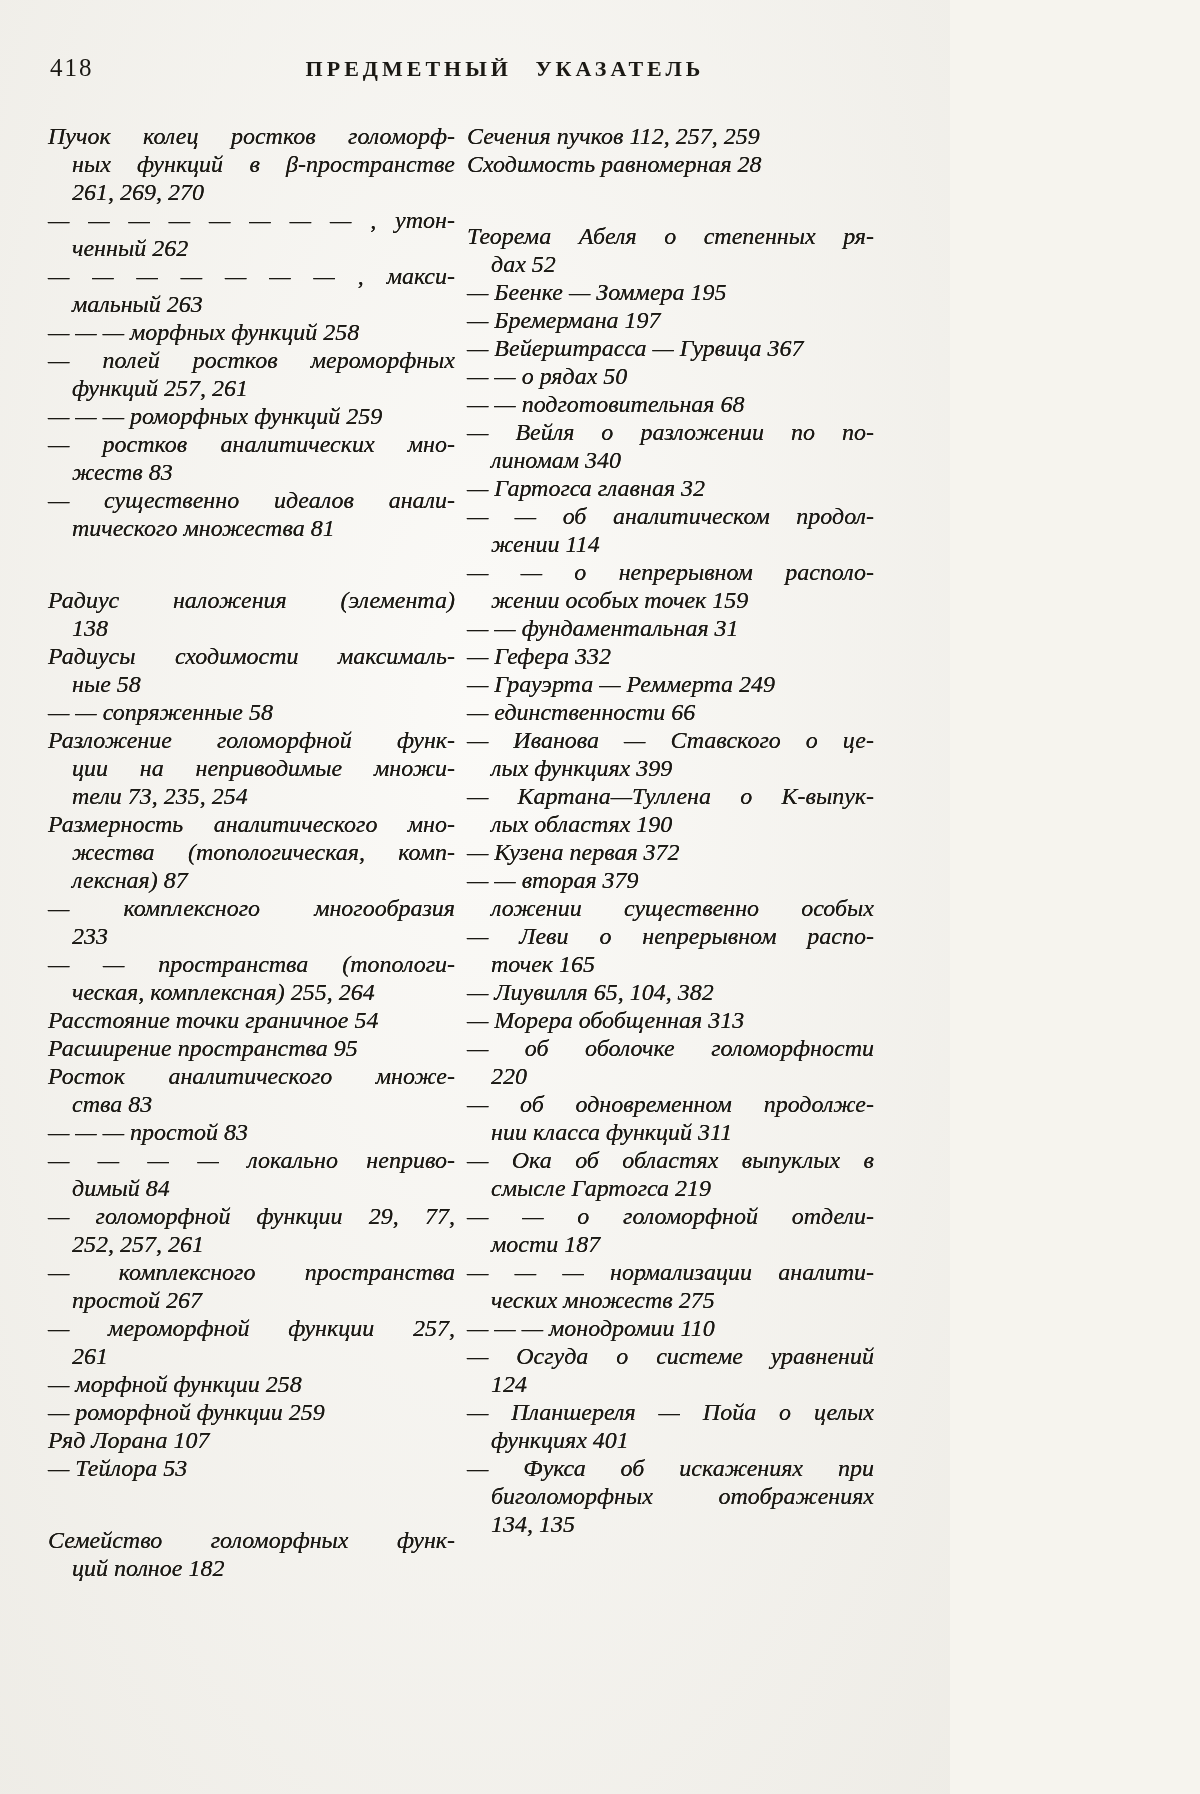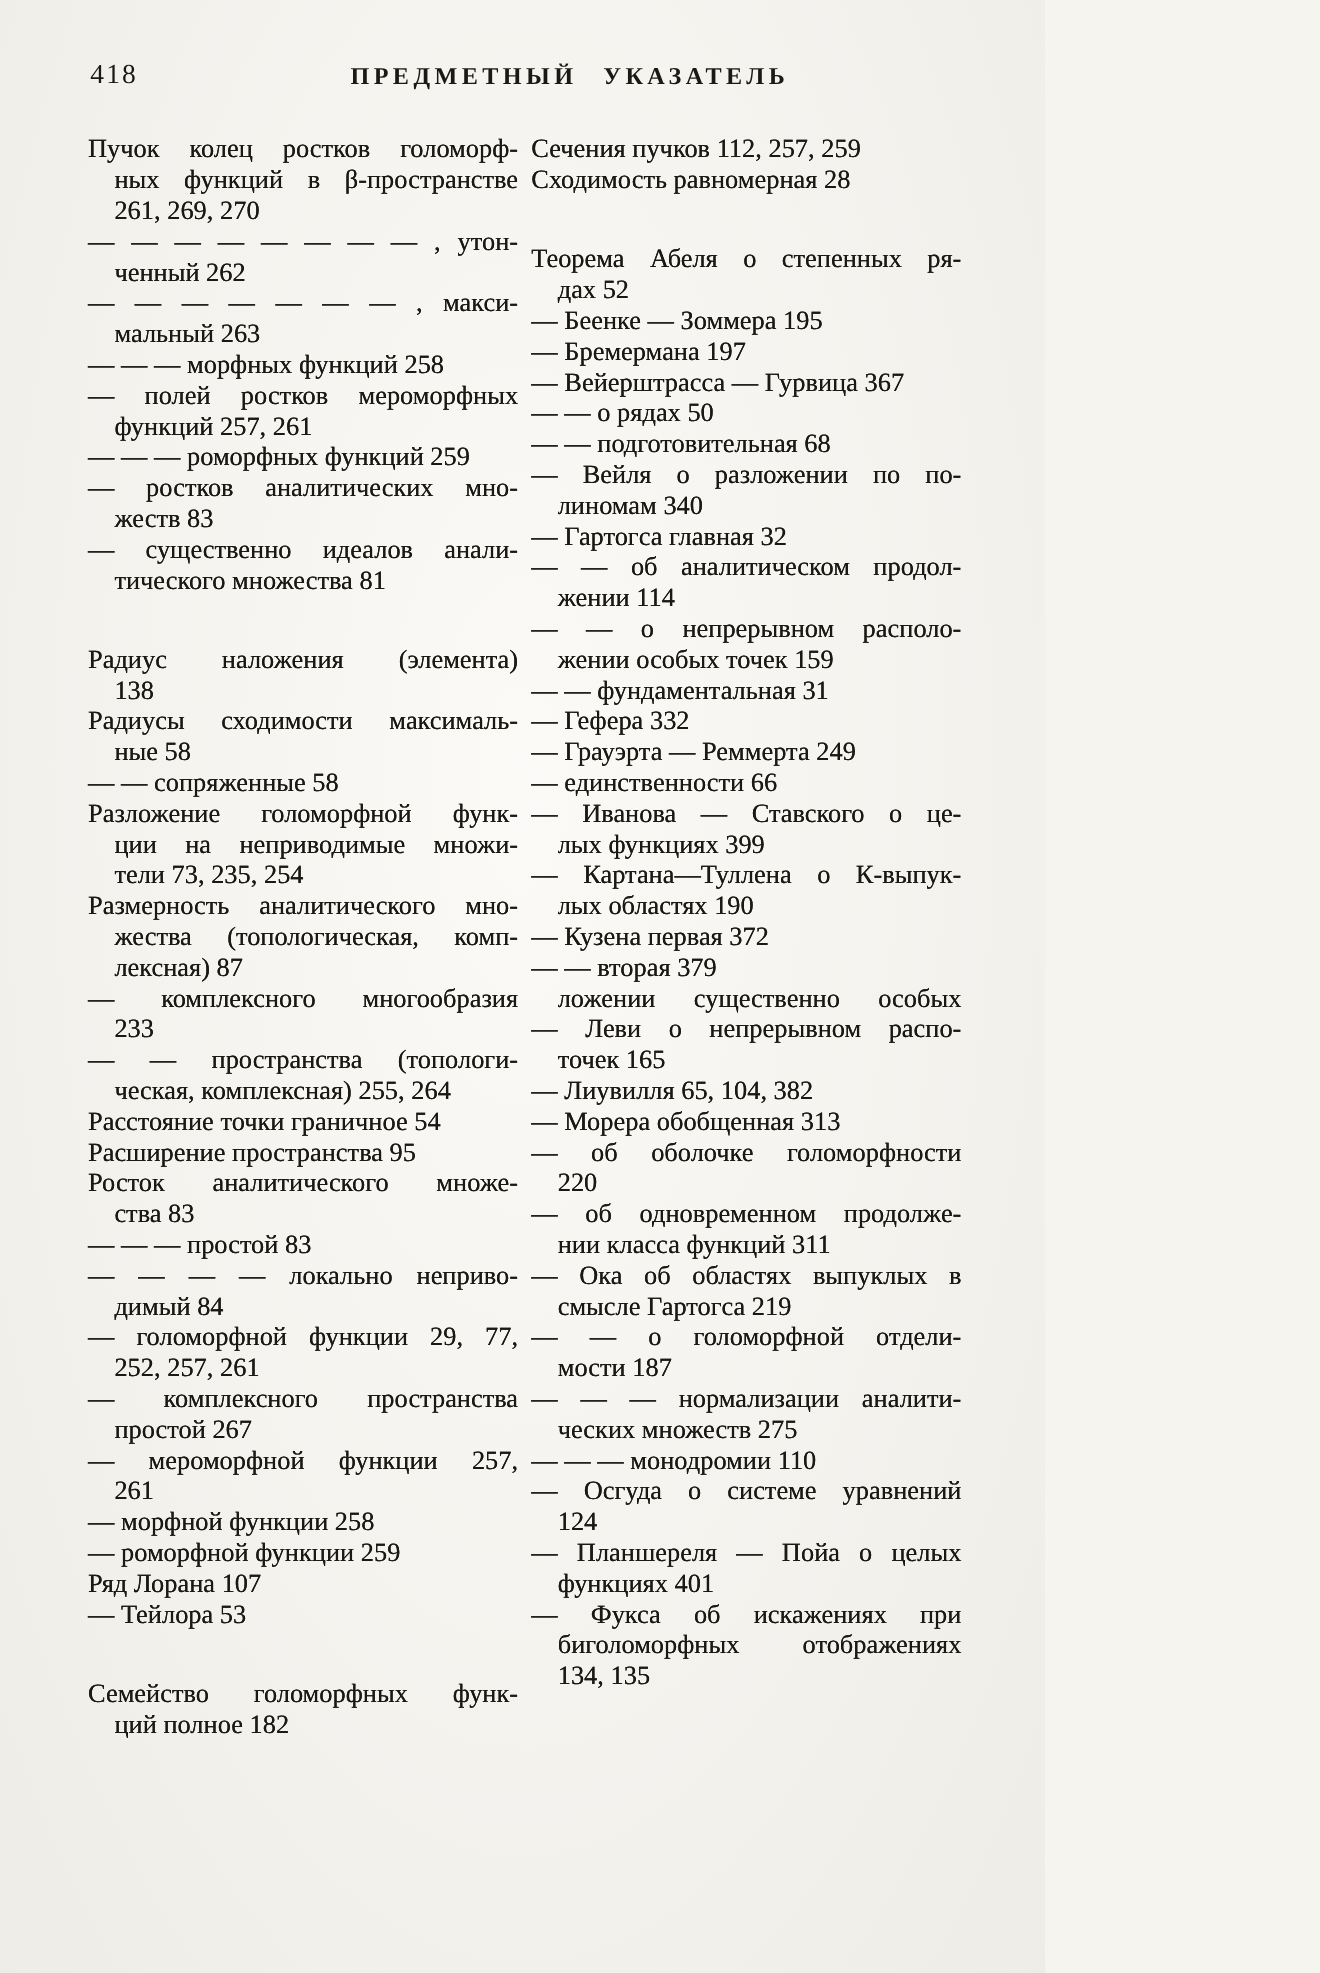--- a/index.html
+++ b/index.html
@@ -7,44 +7,45 @@
     width:1200px; height:1794px;
     background:#f6f4ee;
     color:#1b1914;
     font-family:"Liberation Serif","DejaVu Serif",serif;
     overflow:hidden;
   }
   .page {
     position:relative;
     width:950px; height:1794px;
     box-sizing:border-box;
-    padding:52px 76px 40px 80px;
+    padding:52px 76px 40px 48px;
     background:
       radial-gradient(ellipse at 50% 40%, rgba(255,255,255,0.55), rgba(0,0,0,0.03)),
       #f6f4ee;
   }
   .header {
     position:relative;
     height:36px;
     margin-bottom:34px;
   }
   .pagenum {
     position:absolute; left:2px; top:2px;
     font-size:25px; letter-spacing:2px;
   }
   .title {
-    position:absolute; left:438px; top:4px;
+    position:absolute; left:457px; top:4px;
     transform:translateX(-50%);
     font-size:22px; font-weight:700;
     letter-spacing:4px; word-spacing:14px;
     white-space:nowrap;
   }
   .columns {
     display:flex;
     gap:12px;
+    font-style:italic;
   }
   .col {
     width:506px;
     font-size:24px;
     line-height:28px;
     text-shadow:0 0 0.5px currentColor;
   }
   .entry { margin:0; }
   .entry.gap { margin-top:44px; }
   .line { text-align:left; white-space:normal; }

